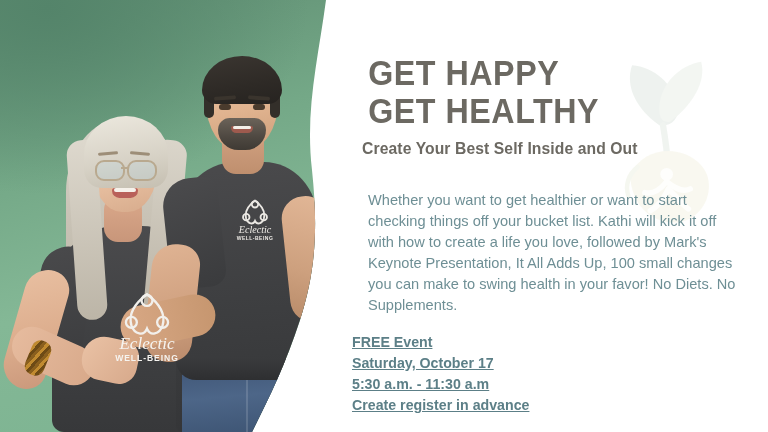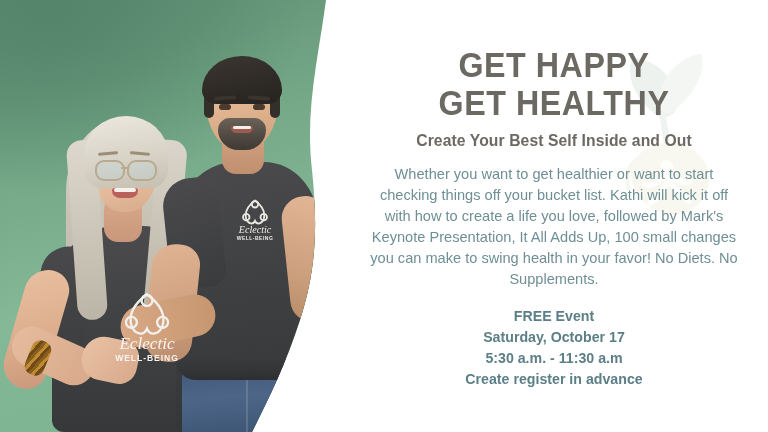--- a/index.html
+++ b/index.html
@@ -215,23 +215,22 @@
   }
   .m-teeth { left: 233px; top: 126px; width: 18px; height: 3px; background: #f4efe8; border-radius: 2px; }
 
   
   .logo-w { left: 108px; top: 288px; width: 78px; height: 78px; }
   .logo-m { left: 232px; top: 196px; width: 46px; height: 46px; }
 
   
   .content {
     position: absolute;
-    left: 340px; top: 8px;
+    left: 340px; top: 16px;
     width: 428px; height: 396px;
-    text-align: center;
   }
   .watermark {
     position: absolute;
     left: 232px; top: 22px;
     width: 182px; height: 200px;
     opacity: .30;
     pointer-events: none;
   }
   .text-stack { position: relative; z-index: 2; padding: 0 12px; }
 
@@ -252,36 +251,36 @@
     margin: 9px 0 0 0;
     font-family: "Liberation Sans Narrow", "Liberation Sans", sans-serif;
     font-weight: 700;
     font-size: 16.5px;
     letter-spacing: .1px;
     color: #6c6962;
     transform: scaleX(.95);
   }
 
   .body-copy {
-    margin: 14px auto 0 auto;
+    margin: 32px auto 0 auto;
     width: 372px;
     font-size: 14.6px;
     line-height: 1.44;
     color: #6e8f95;
     font-weight: 400;
   }
 
   .details {
     margin: 16px 0 0 0;
     font-size: 14.2px;
     line-height: 1.5;
     font-weight: 700;
     color: #5c7f87;
   }
-  .details div { white-space: nowrap; }
+  .details div { white-space: nowrap; text-decoration: underline; }
 </style>
 </head>
 <body>
 
 <div id="poster">
 
   <div class="photo-panel">
     <div class="photo-clip">
       <div class="green-bg"></div>
       <div class="green-veil"></div>

